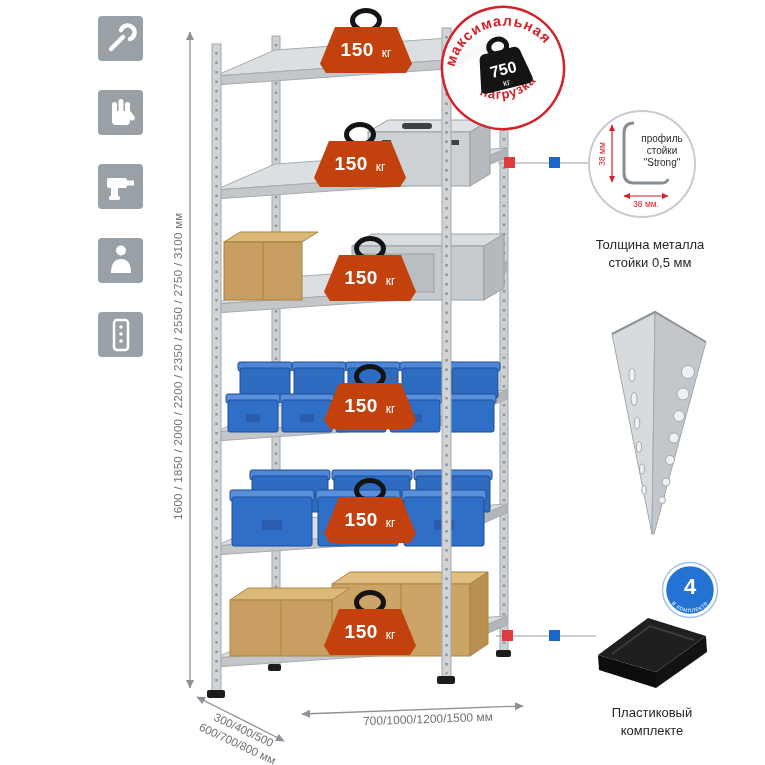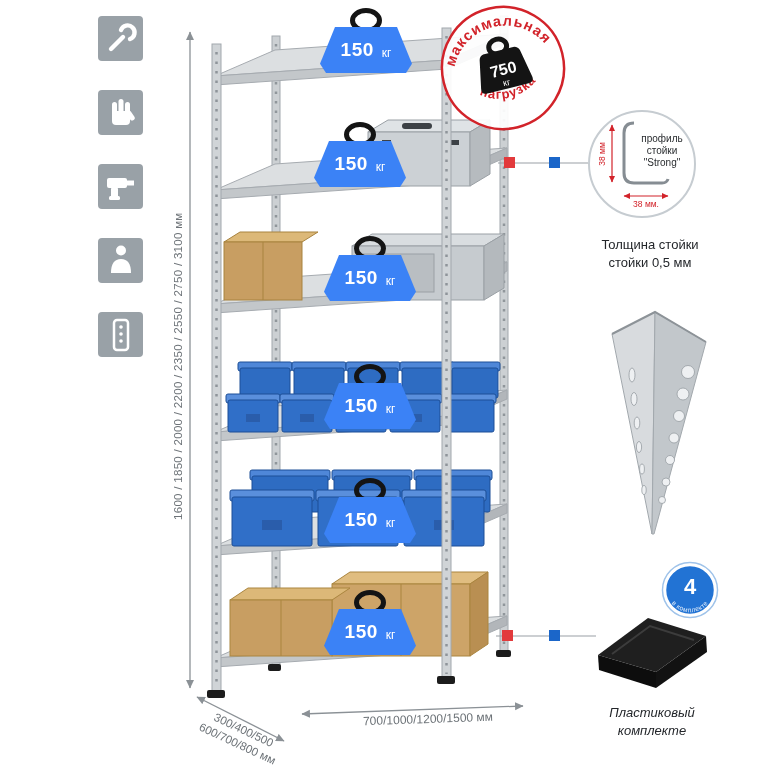--- a/index.html
+++ b/index.html
@@ -8,34 +8,34 @@
   .scene{position:absolute;left:0;top:0;z-index:1;}
   svg text{font-family:"Liberation Sans",sans-serif;}
 
   
   .side-icons{position:absolute;left:98px;top:16px;display:flex;flex-direction:column;gap:29px;z-index:4;}
   .tile{width:45px;height:45px;background:#99a1a7;border-radius:4px;display:flex;align-items:center;justify-content:center;}
 
   
   .weight{position:absolute;width:100px;text-align:center;z-index:6;}
   .weight .knob{width:22px;height:15px;border:5px solid #141414;border-radius:50%;margin:0 auto -6px;}
-  .weight .body{position:relative;height:46px;background:#3b82f6;color:#fff;
+  .weight .body{position:relative;height:46px;background:#c2410c;color:#fff;
     clip-path:polygon(19% 0,81% 0,96% 80%,90% 100%,10% 100%,4% 80%);
     display:flex;align-items:center;justify-content:center;gap:8px;}
   .weight .val{font-size:19px;font-weight:bold;letter-spacing:.5px;}
   .weight .unit{font-size:12px;margin-top:5px;}
   .w1{left:316px;top:8px;} .w2{left:310px;top:122px;} .w3{left:320px;top:236px;}
   .w4{left:320px;top:364px;} .w5{left:320px;top:478px;} .w6{left:320px;top:590px;}
 
   .stamp{position:absolute;left:437px;top:2px;width:132px;height:132px;transform:rotate(-14deg);z-index:7;}
   .detail{position:absolute;left:586px;top:108px;z-index:5;}
 
   .caption{position:absolute;text-align:center;font-size:13px;line-height:1.35;color:#23262a;z-index:5;}
   .cap-profile{left:580px;top:236px;width:140px;}
-  .cap-foot{left:582px;top:704px;width:140px;font-style:italic;}
+  .cap-foot{left:582px;top:704px;width:140px;}
 
   .dim-label{position:absolute;color:#6d7378;z-index:5;white-space:nowrap;}
   .dim-h{left:172px;top:520px;transform:rotate(-90deg);transform-origin:0 0;font-size:11.5px;letter-spacing:.3px;}
   .dim-d{left:196px;top:700px;width:112px;text-align:center;transform:rotate(25deg);transform-origin:0 0;font-size:11.5px;line-height:1.3;white-space:normal;}
   .dim-w{left:328px;top:712px;width:200px;text-align:center;transform:rotate(-2deg);font-size:12px;}
 </style>
 </head>
 <body>
 
 <div class="canvas">
@@ -339,21 +339,21 @@
     <line x1="26" y1="17" x2="26" y2="74" stroke="#d2232a" stroke-width="1.2" marker-start="url(#ra)" marker-end="url(#ra)"></line>
     <line x1="38" y1="88" x2="82" y2="88" stroke="#d2232a" stroke-width="1.2" marker-start="url(#ra)" marker-end="url(#ra)"></line>
     <text transform="rotate(-90 19 46)" x="19" y="46" font-size="8.5" fill="#d2232a" text-anchor="middle">38 мм</text>
     <text x="60" y="99" font-size="8.5" fill="#d2232a" text-anchor="middle">38 мм.</text>
     <text x="76" y="34" font-size="10" fill="#2a2d30" text-anchor="middle">профиль</text>
     <text x="76" y="46" font-size="10" fill="#2a2d30" text-anchor="middle">стойки</text>
     <text x="76" y="58" font-size="10" fill="#2a2d30" text-anchor="middle">"Strong"</text>
   </svg>
 
   <div class="caption cap-profile">
-    <div>Толщина стойки</div>
+    <div>Толщина металла</div>
     <div>стойки 0,5 мм</div>
   </div>
   <div class="caption cap-foot">
     <div>Пластиковый</div>
     <div>комплекте</div>
   </div>
 
   <div class="dim-label dim-h">1600 / 1850 / 2000 / 2200 / 2350 / 2550 / 2750 / 3100 мм</div>
   <div class="dim-label dim-d">
     <div>300/400/500</div>

